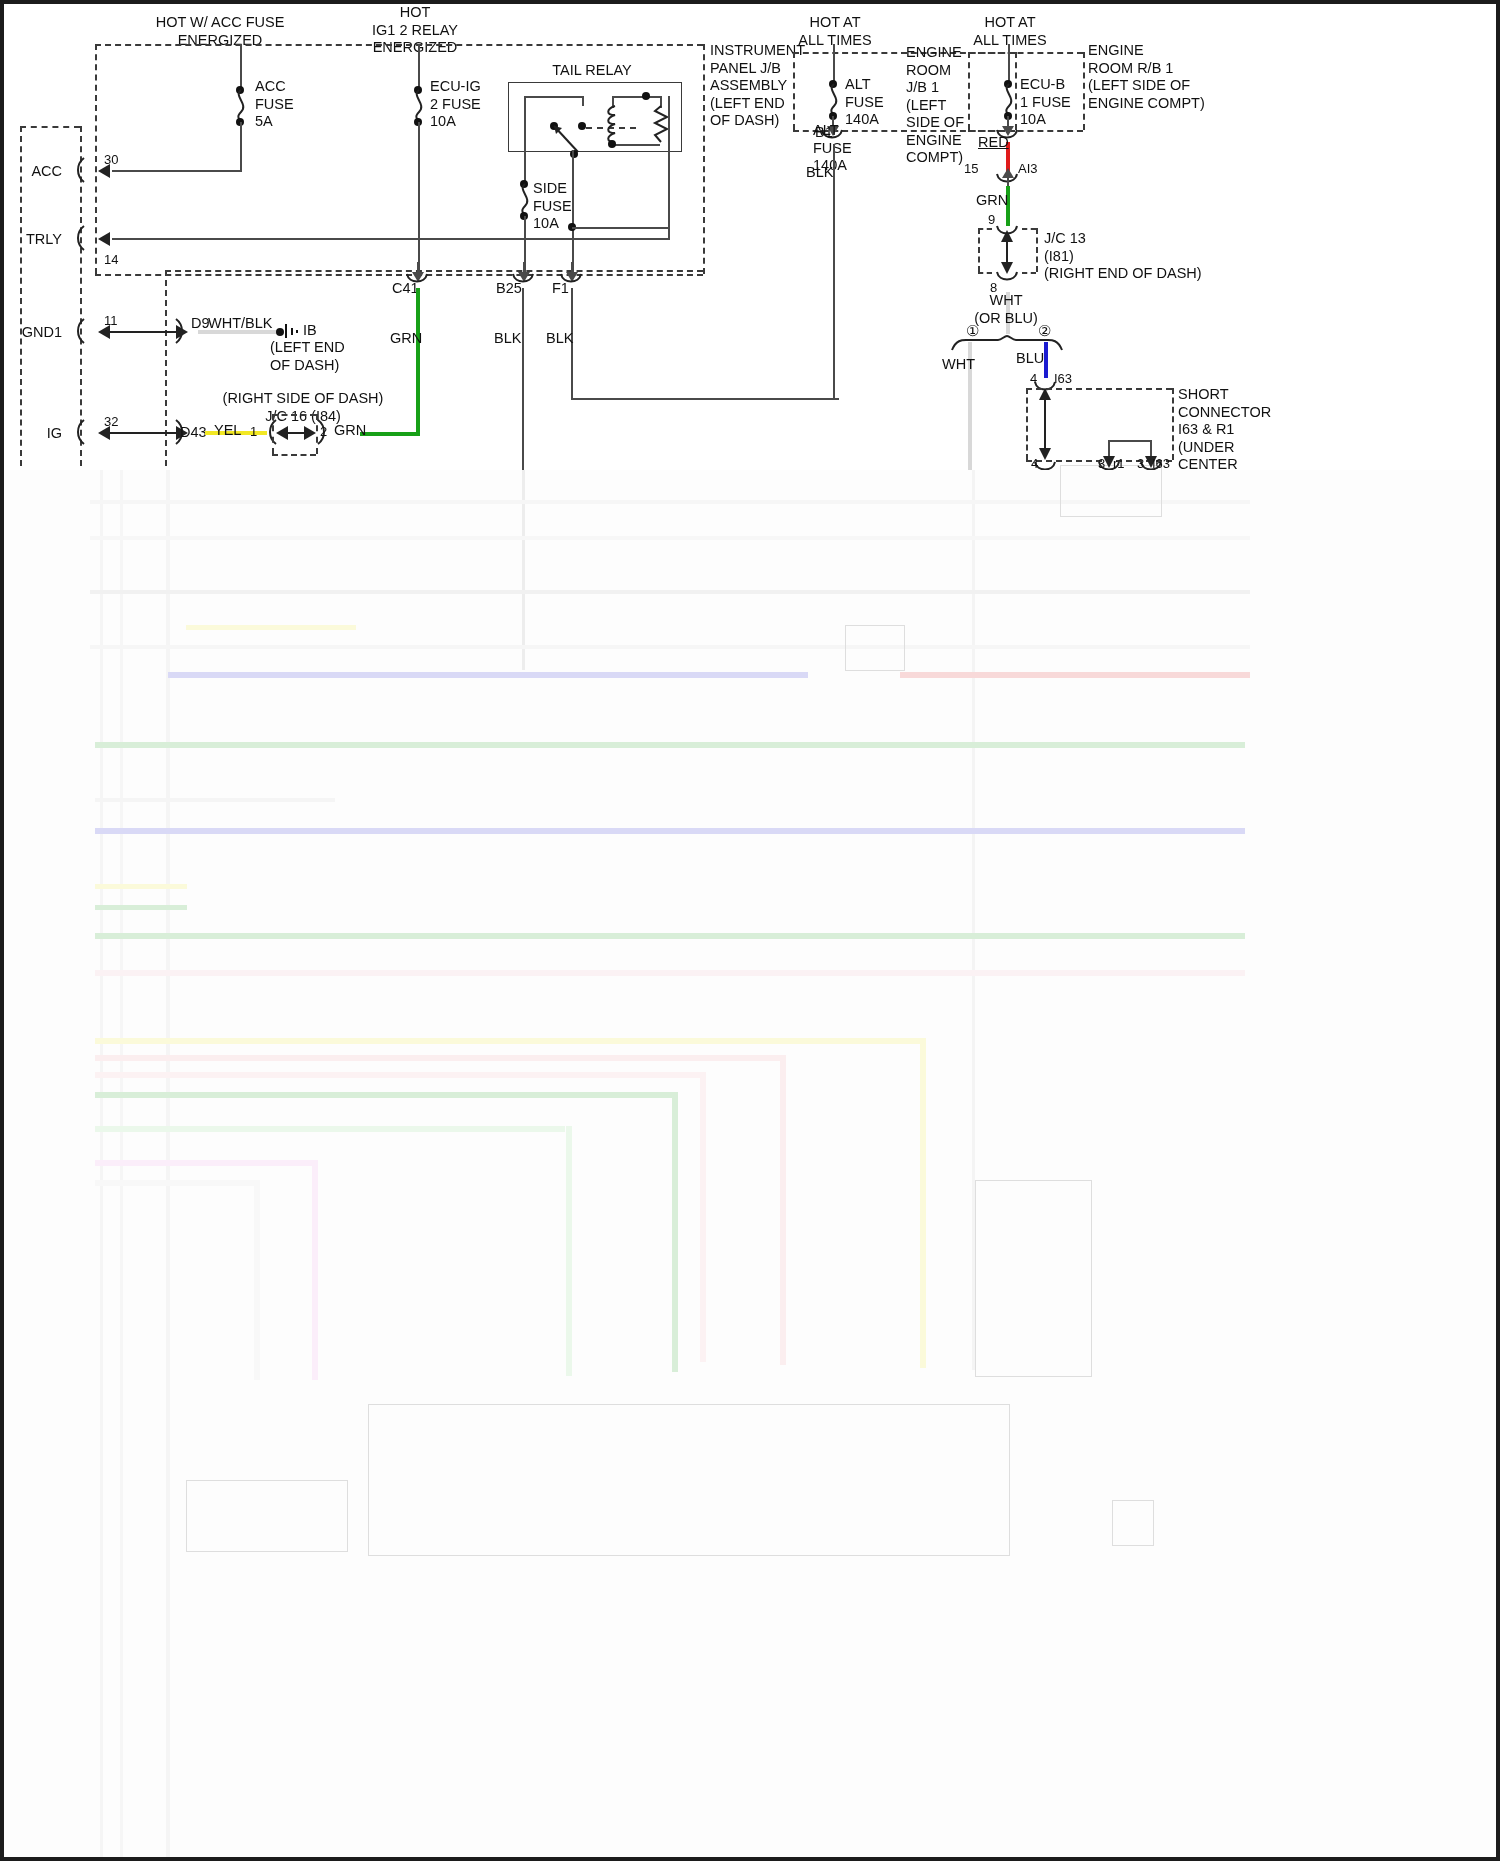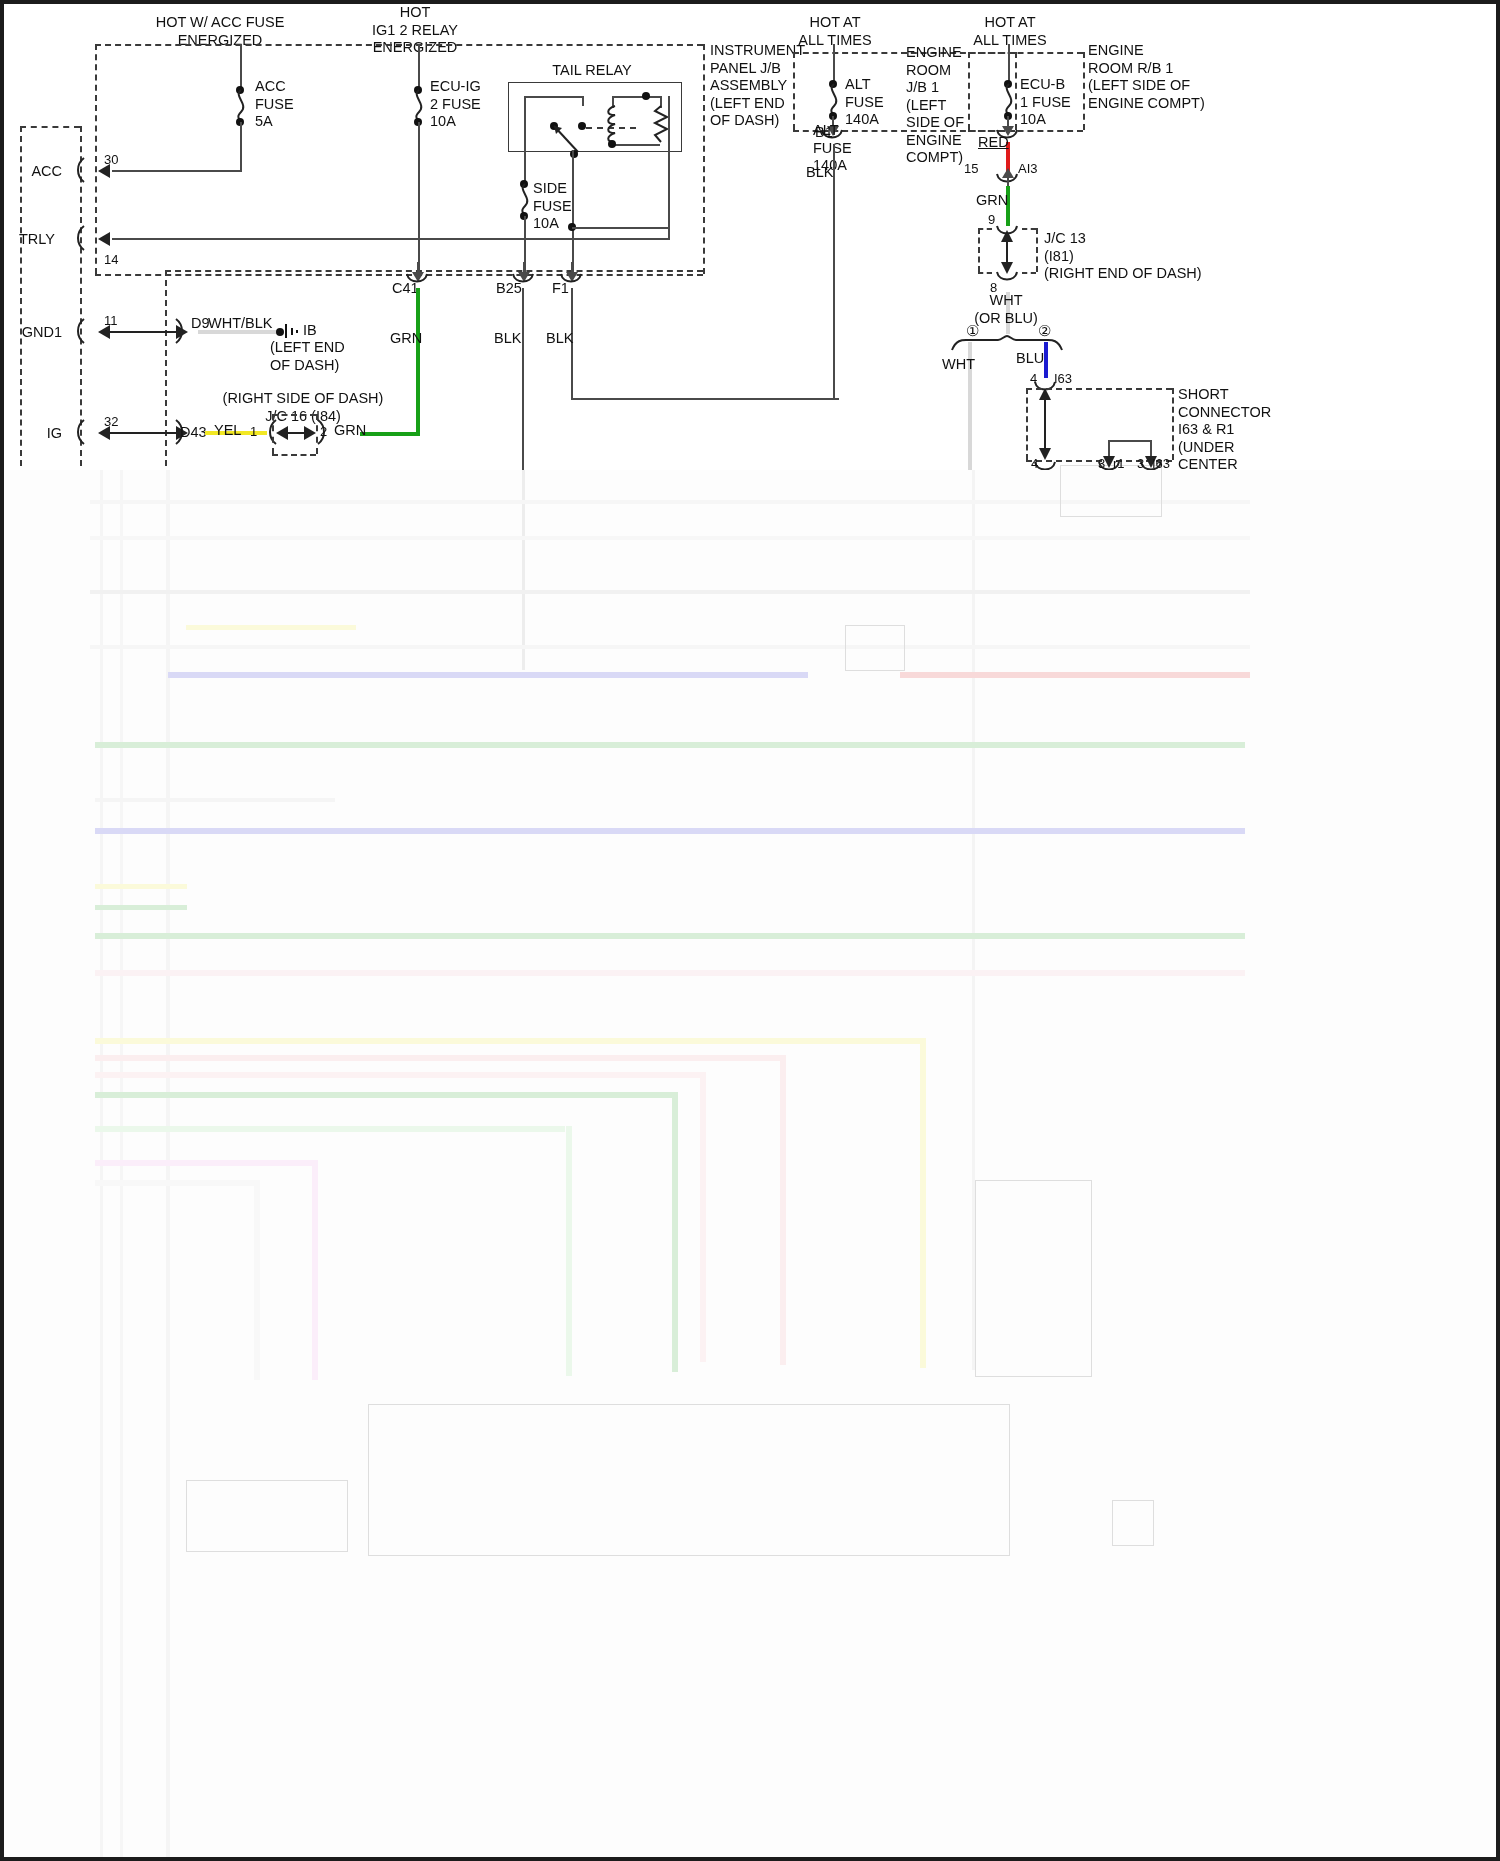--- a/index.html
+++ b/index.html
@@ -177,21 +177,21 @@
 
   <div class="txt r" style="left:20px;top:163px;width:42px;">ACC</div>
   <svg width="22" height="26" style="left:70px;top:158px;">
     <path d="M14,0 C6,6 6,18 14,24" stroke="#222" stroke-width="2" fill="none"></path>
   </svg>
   <svg width="26" height="20" style="left:96px;top:162px;">
     <polygon points="2,9 14,2 14,16" fill="#222"></polygon>
   </svg>
   <div class="txt sm" style="left:104px;top:152px;">30</div>
 
-  <div class="txt r" style="left:12px;top:231px;width:50px;text-align:center;">TRLY</div>
+  <div class="txt r" style="left:12px;top:231px;width:50px;">TRLY</div>
   <svg width="22" height="26" style="left:70px;top:226px;">
     <path d="M14,0 C6,6 6,18 14,24" stroke="#222" stroke-width="2" fill="none"></path>
   </svg>
   <svg width="26" height="20" style="left:96px;top:230px;">
     <polygon points="2,9 14,2 14,16" fill="#222"></polygon>
   </svg>
   <div class="txt sm" style="left:104px;top:220px;margin-top:32px;">14</div>
 
   <div class="txt r" style="left:6px;top:324px;width:56px;">GND1</div>
   <svg width="22" height="26" style="left:70px;top:319px;">

